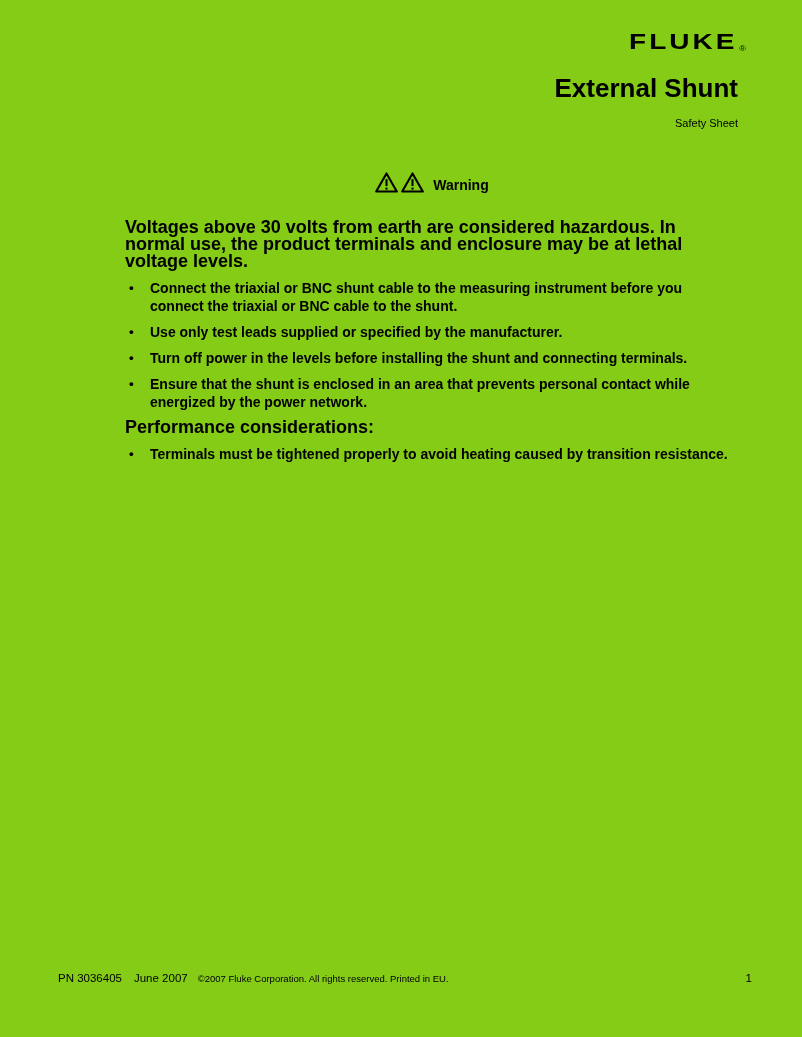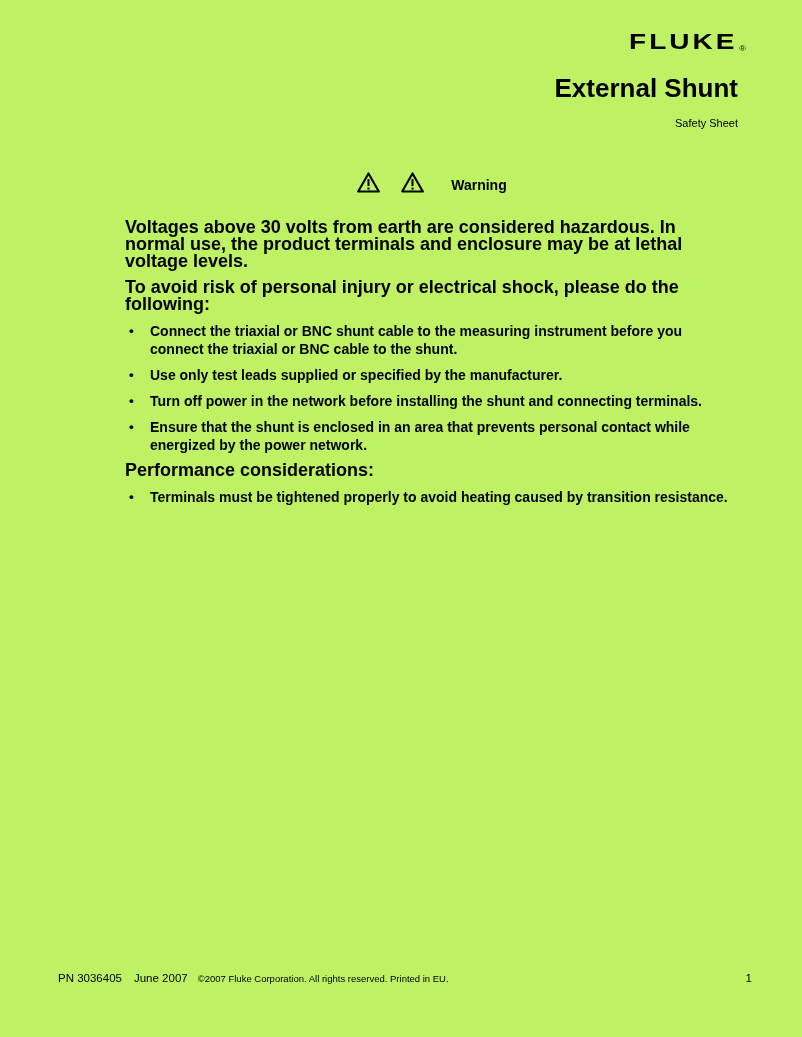--- a/index.html
+++ b/index.html
@@ -2,21 +2,21 @@
 <html><head>
 <meta charset="utf-8">
 <style>
   * { margin: 0; padding: 0; box-sizing: border-box; }
   html, body { background: #e8e8e8; }
   body { font-family: "Liberation Sans", sans-serif; color: #000; }
   .page {
     position: relative;
     width: 802px;
     height: 1037px;
-    background: #bef264;
+    background: #84cc16;
     margin: 0 auto;
     overflow: hidden;
   }
 
   
   .header {
     position: absolute;
     top: 30px;
     right: 58px;
     text-align: right;
@@ -59,21 +59,21 @@
   .body-block {
     position: absolute;
     left: 125px;
     top: 172px;
     width: 614px;
   }
   .warning-row {
     display: flex;
     align-items: center;
     justify-content: center;
-    gap: 19px;
+    gap: 1px;
     margin-bottom: 22px;
   }
   .warning-row .w-icon { display: inline-block; }
   .warning-row .w-icon + .w-icon { margin-left: 2px; }
   .warning-label {
     font-size: 14px;
     font-weight: bold;
     margin-left: 8px;
   }
   .para {
@@ -144,26 +144,25 @@
           <path d="M12 1.5 L22.8 20.5 H1.2 Z" fill="none" stroke="#000" stroke-width="2.2" stroke-linejoin="round"></path>
           <rect x="10.9" y="7.5" width="2.2" height="7.2" fill="#000"></rect>
           <rect x="10.9" y="16.3" width="2.2" height="2.2" fill="#000"></rect>
         </svg>
       </span>
       <span class="warning-label">Warning</span>
     </div>
 
     <p class="para">Voltages above 30 volts from earth are considered hazardous. In normal use, the product terminals and enclosure may be at lethal voltage levels.</p>
 
-    <p class="para">To avoid risk of personal injury or electrical shock, please do the following:</p>
 
     <ul class="bullets">
       <li>Connect the triaxial or BNC shunt cable to the measuring instrument before you connect the triaxial or BNC cable to the shunt.</li>
       <li>Use only test leads supplied or specified by the manufacturer.</li>
-      <li>Turn off power in the network before installing the shunt and connecting terminals.</li>
+      <li>Turn off power in the levels before installing the shunt and connecting terminals.</li>
       <li>Ensure that the shunt is enclosed in an area that prevents personal contact while energized by the power network.</li>
     </ul>
 
     <p class="para">Performance considerations:</p>
 
     <ul class="bullets">
       <li>Terminals must be tightened properly to avoid heating caused by transition resistance.</li>
     </ul>
 
   </div>

